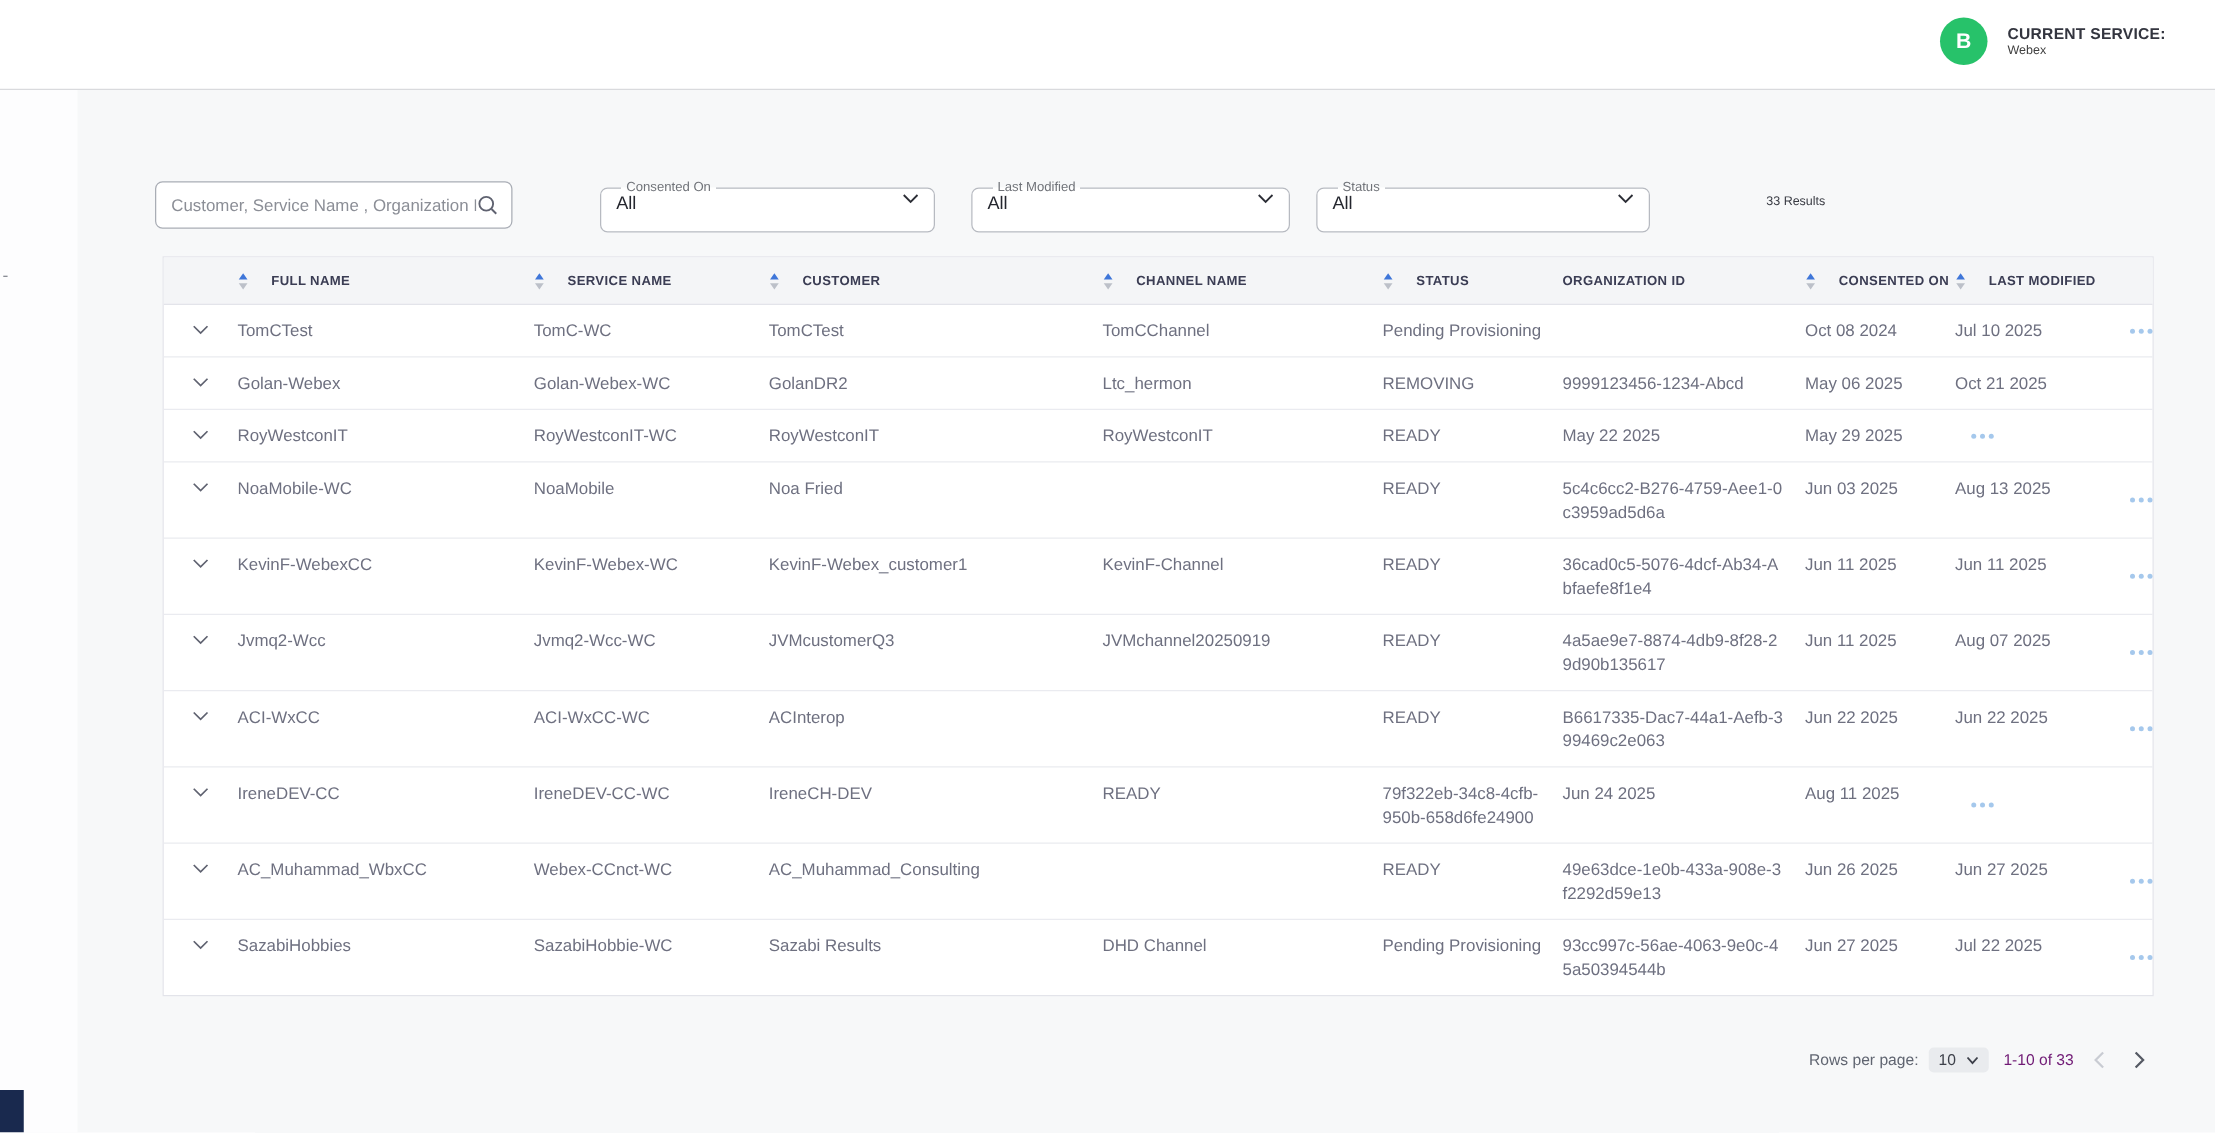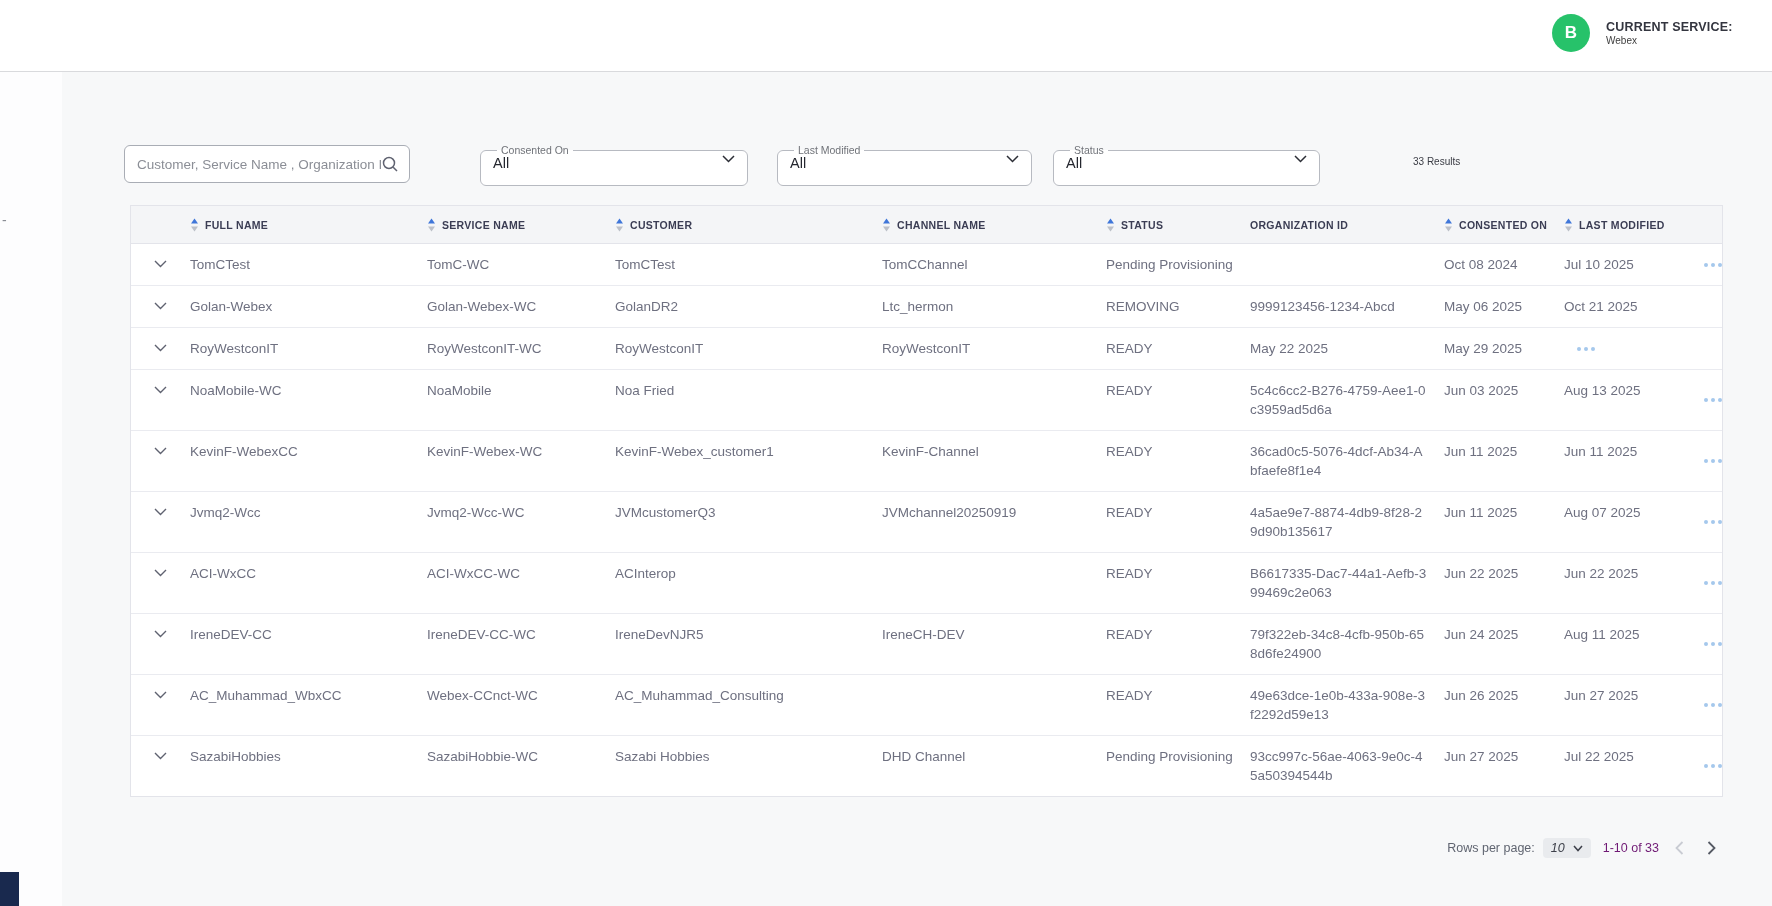--- a/index.html
+++ b/index.html
@@ -60,21 +60,21 @@
   }
   .grid-row {
     display:grid;
     grid-template-columns:59px 237px 188px 267px 224px 144px 194px 120px 127px 1fr;
   }
   .thead {
     background:#f4f5f7; height:38px; align-items:center;
     border-bottom:1px solid #e3e4ea;
   }
   .th {
-    display:flex; align-items:center; gap:6px;
+    display:flex; align-items:center; gap:18px;
     font-size:10.5px; font-weight:bold; color:#3b3d54; letter-spacing:.3px;
     padding-right:10px; white-space:nowrap;
   }
   .trow { border-bottom:1px solid #eaebf0; align-items:start; }
   .trow:last-child { border-bottom:none; }
   .td {
     font-size:13.5px; line-height:19px; color:#6e7080;
     padding:11px 16px 11px 0; word-wrap:break-word;
   }
   .td-org { word-break:break-all; }
@@ -85,21 +85,21 @@
 
   
   .pagination {
     position:absolute; top:836px; left:130px; width:1593px; height:24px;
     display:flex; align-items:center; justify-content:flex-end; gap:8px;
   }
   .pg-label { font-size:12.5px; color:#606571; }
   .pg-select {
     display:flex; align-items:center; gap:8px;
     background:#e9ebee; border-radius:4px; padding:3px 8px;
-    font-size:12.5px; color:#3d404a; cursor:pointer;font-style:italic;
+    font-size:12.5px; color:#3d404a; cursor:pointer;
   }
   .pg-range { font-size:12.5px; color:#701a75; margin-left:4px; }
   .pg-btn { width:24px; height:24px; display:flex; align-items:center; justify-content:center; cursor:pointer; }
 </style>
 </head>
 <body>
 
 <div class="topbar">
   <div class="service-chip">
     <div class="avatar">B</div>
@@ -420,21 +420,20 @@
   <div class="grid-row trow">
     <div class="expander-cell">
       <span style="display:flex;">
             <svg width="13" height="8" viewBox="0 0 13 8">
               <path d="M1 1 L6.5 6.5 L12 1" fill="none" stroke="#5f6270" stroke-width="1.4"></path>
             </svg>
           </span>
     </div>
     <div class="td">IreneDEV-CC</div>
     <div class="td">IreneDEV-CC-WC</div>
-    <div class="td">IreneDevNJR5</div>
     <div class="td">IreneCH-DEV</div>
     <div class="td">READY</div>
     <div class="td td-org">79f322eb-34c8-4cfb-950b-658d6fe24900</div>
     <div class="td">Jun 24 2025</div>
     <div class="td">Aug 11 2025</div>
     <div class="menu-cell">
       <span class="dots">
             <span></span>
             <span></span>
             <span></span>
@@ -470,21 +469,21 @@
   <div class="grid-row trow">
     <div class="expander-cell">
       <span style="display:flex;">
             <svg width="13" height="8" viewBox="0 0 13 8">
               <path d="M1 1 L6.5 6.5 L12 1" fill="none" stroke="#5f6270" stroke-width="1.4"></path>
             </svg>
           </span>
     </div>
     <div class="td">SazabiHobbies</div>
     <div class="td">SazabiHobbie-WC</div>
-    <div class="td">Sazabi Hobbies</div>
+    <div class="td">Sazabi Results</div>
     <div class="td">DHD Channel</div>
     <div class="td">Pending Provisioning</div>
     <div class="td td-org">93cc997c-56ae-4063-9e0c-45a50394544b</div>
     <div class="td">Jun 27 2025</div>
     <div class="td">Jul 22 2025</div>
     <div class="menu-cell">
       <span class="dots">
             <span></span>
             <span></span>
             <span></span>

